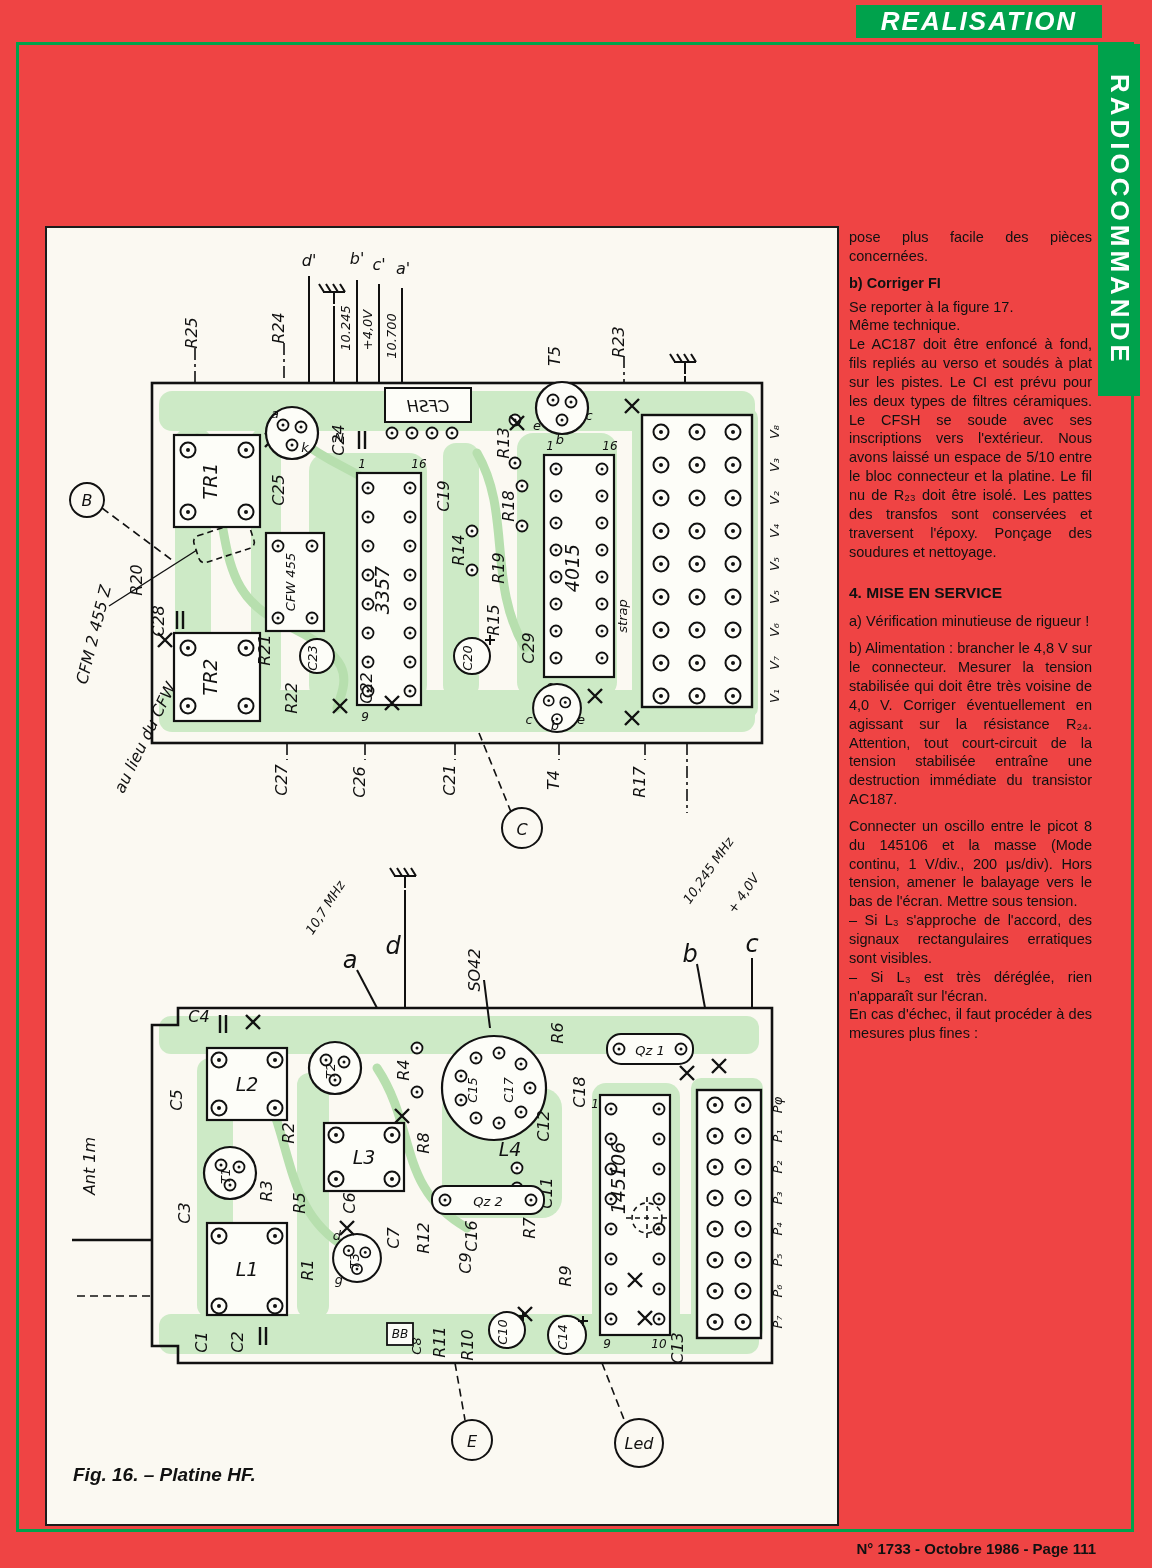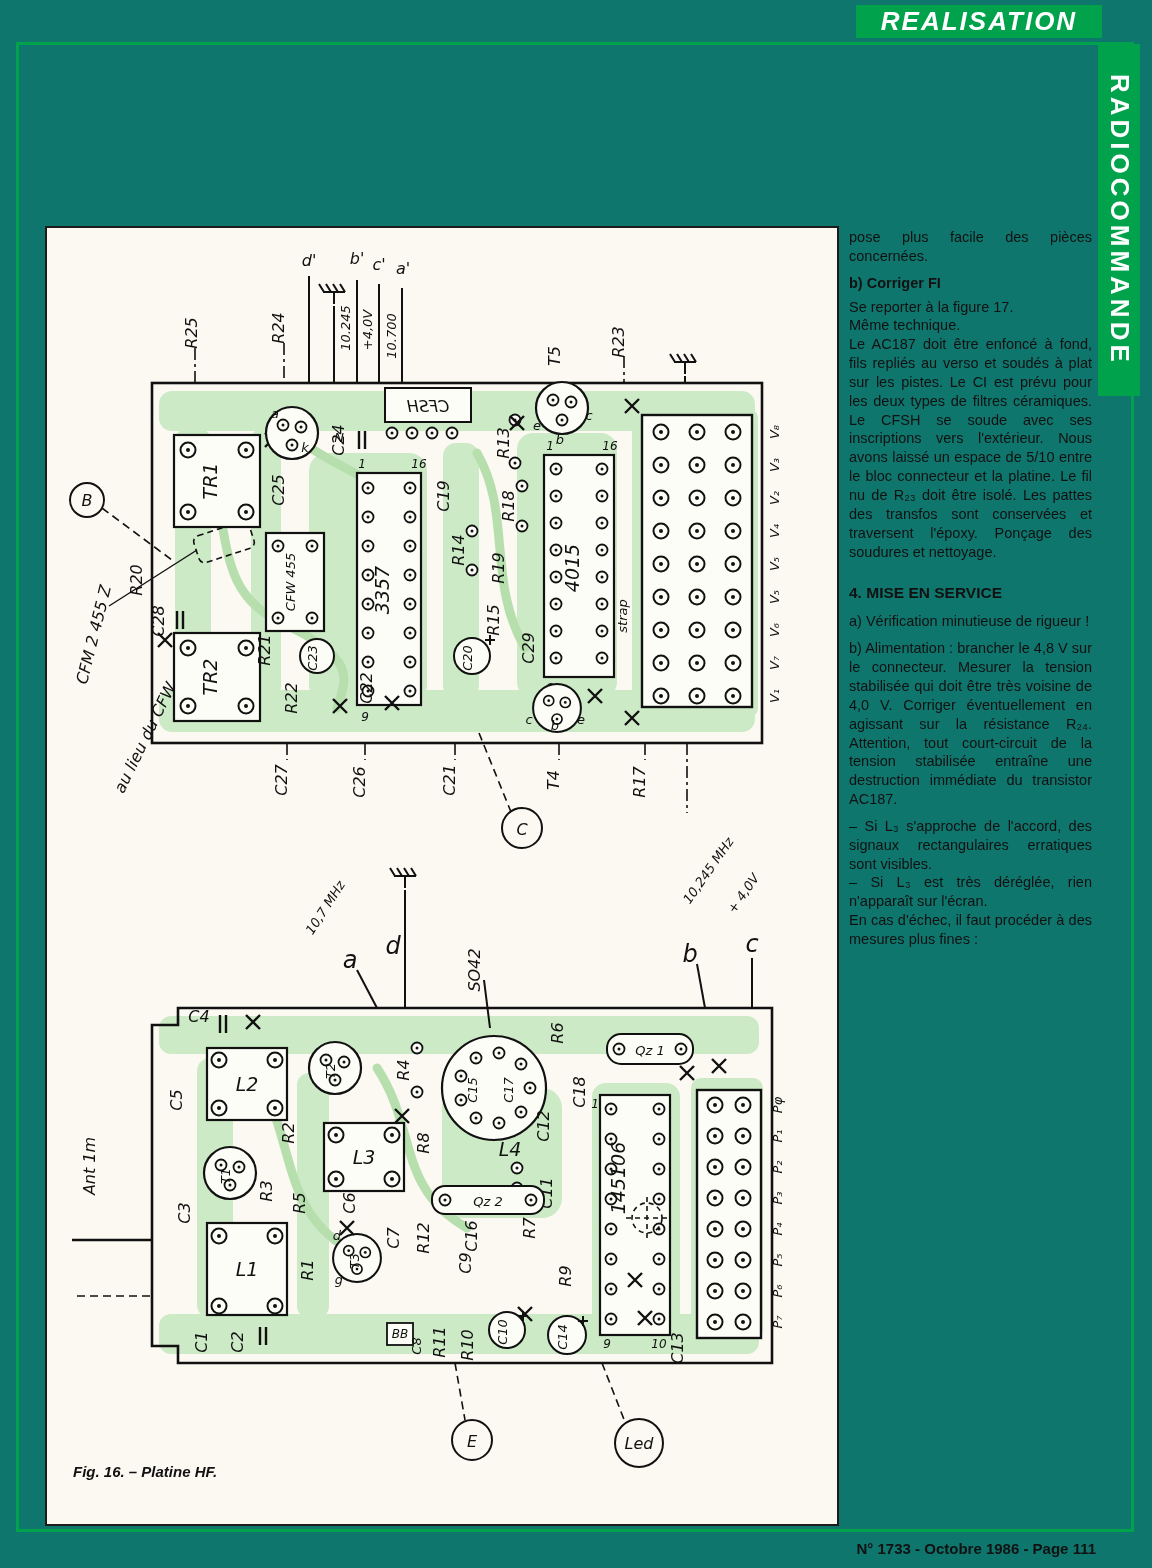--- a/index.html
+++ b/index.html
@@ -1,29 +1,29 @@
 <!DOCTYPE html>
 <html><head>
 <meta charset="utf-8">
 <style>
   html,body{margin:0;padding:0;background:#d8d6d0;}
-  .page{position:relative;width:1152px;height:1568px;background:#0f766e;overflow:hidden;
+  .page{position:relative;width:1152px;height:1568px;background:#ef4444;overflow:hidden;
         font-family:"Liberation Sans",sans-serif;color:#111;}
   .frame{position:absolute;left:16px;top:42px;width:1112px;height:1484px;
          border:3px solid #00a24c;pointer-events:none;}
   .realisation{position:absolute;top:5px;left:856px;width:246px;height:33px;background:#00a24c;
          color:#fff;display:flex;align-items:center;justify-content:center;
          font-weight:bold;font-style:italic;font-size:26px;letter-spacing:2px;}
   .banner{position:absolute;top:44px;right:12px;width:42px;height:352px;background:#00a24c;
          color:#fff;writing-mode:vertical-rl;display:flex;align-items:center;justify-content:center;
          font-weight:bold;font-size:26px;letter-spacing:4px;}
   .figure-box{position:absolute;left:45px;top:226px;width:790px;height:1296px;
          border:2px solid #1c1c1c;background:#fbf9f2;}
   .figure-box svg{display:block;}
-  .caption{position:absolute;left:26px;bottom:44px;font-weight:bold;font-style:italic;font-size:15px;}
+  .caption{position:absolute;left:26px;bottom:38px;font-weight:bold;font-style:italic;font-size:19px;}
   .column{position:absolute;left:849px;top:220px;width:243px;font-size:14.5px;line-height:1.3;
          text-align:justify;margin-top:8px;}
   .column p{margin:0 0 8px;}
   .column p.tight{margin:0;}
   .column h3{font-size:14.5px;margin:6px 0 5px;}
   .column h3.big{font-size:15.5px;margin:22px 0 9px;}
   .footer{position:absolute;right:56px;bottom:11px;font-weight:bold;font-size:15px;}
   
   text{text-anchor:middle;}
   .hw{font-family:"DejaVu Sans",sans-serif;font-style:italic;font-size:16px;fill:#111;}
@@ -513,19 +513,20 @@
 
   <div class="column">
     <p>pose plus facile des pièces concernées.</p>
     <h3>b) Corriger FI</h3>
     <p class="tight">Se reporter à la figure 17.</p>
     <p class="tight">Même technique.</p>
     <p>Le AC187 doit être enfoncé à fond, fils repliés au verso et soudés à plat sur les pistes. Le CI est prévu pour les deux types de filtres céramiques. Le CFSH se soude avec ses inscriptions vers l'extérieur. Nous avons laissé un espace de 5/10 entre le bloc connecteur et la platine. Le fil nu de R₂₃ doit être isolé. Les pattes des transfos sont conservées et traversent l'époxy. Ponçage des soudures et nettoyage.</p>
     <h3 class="big">4. MISE EN SERVICE</h3>
     <p>a) Vérification minutieuse de rigueur !</p>
     <p>b) Alimentation : brancher le 4,8 V sur le connecteur. Mesurer la tension stabilisée qui doit être très voisine de 4,0 V. Corriger éventuellement en agissant sur la résistance R₂₄. Attention, tout court-circuit de la tension stabilisée entraîne une destruction immédiate du transistor AC187.</p>
+    <p class="tight">Connecter un oscillo entre le picot 8 du 145106 et la masse (Mode continu, 1 V/div., 200 μs/div). Hors tension, amener le balayage vers le bas de l'écran. Mettre sous tension.</p>
     <p class="tight">– Si L₃ s'approche de l'accord, des signaux rectangulaires erratiques sont visibles.</p>
     <p class="tight">– Si L₃ est très déréglée, rien n'apparaît sur l'écran.</p>
     <p class="tight">En cas d'échec, il faut procéder à des mesures plus fines :</p>
   </div>
 
   <div class="footer">N° 1733 - Octobre 1986 - Page 111</div>
 </div>
 
 </body></html>

